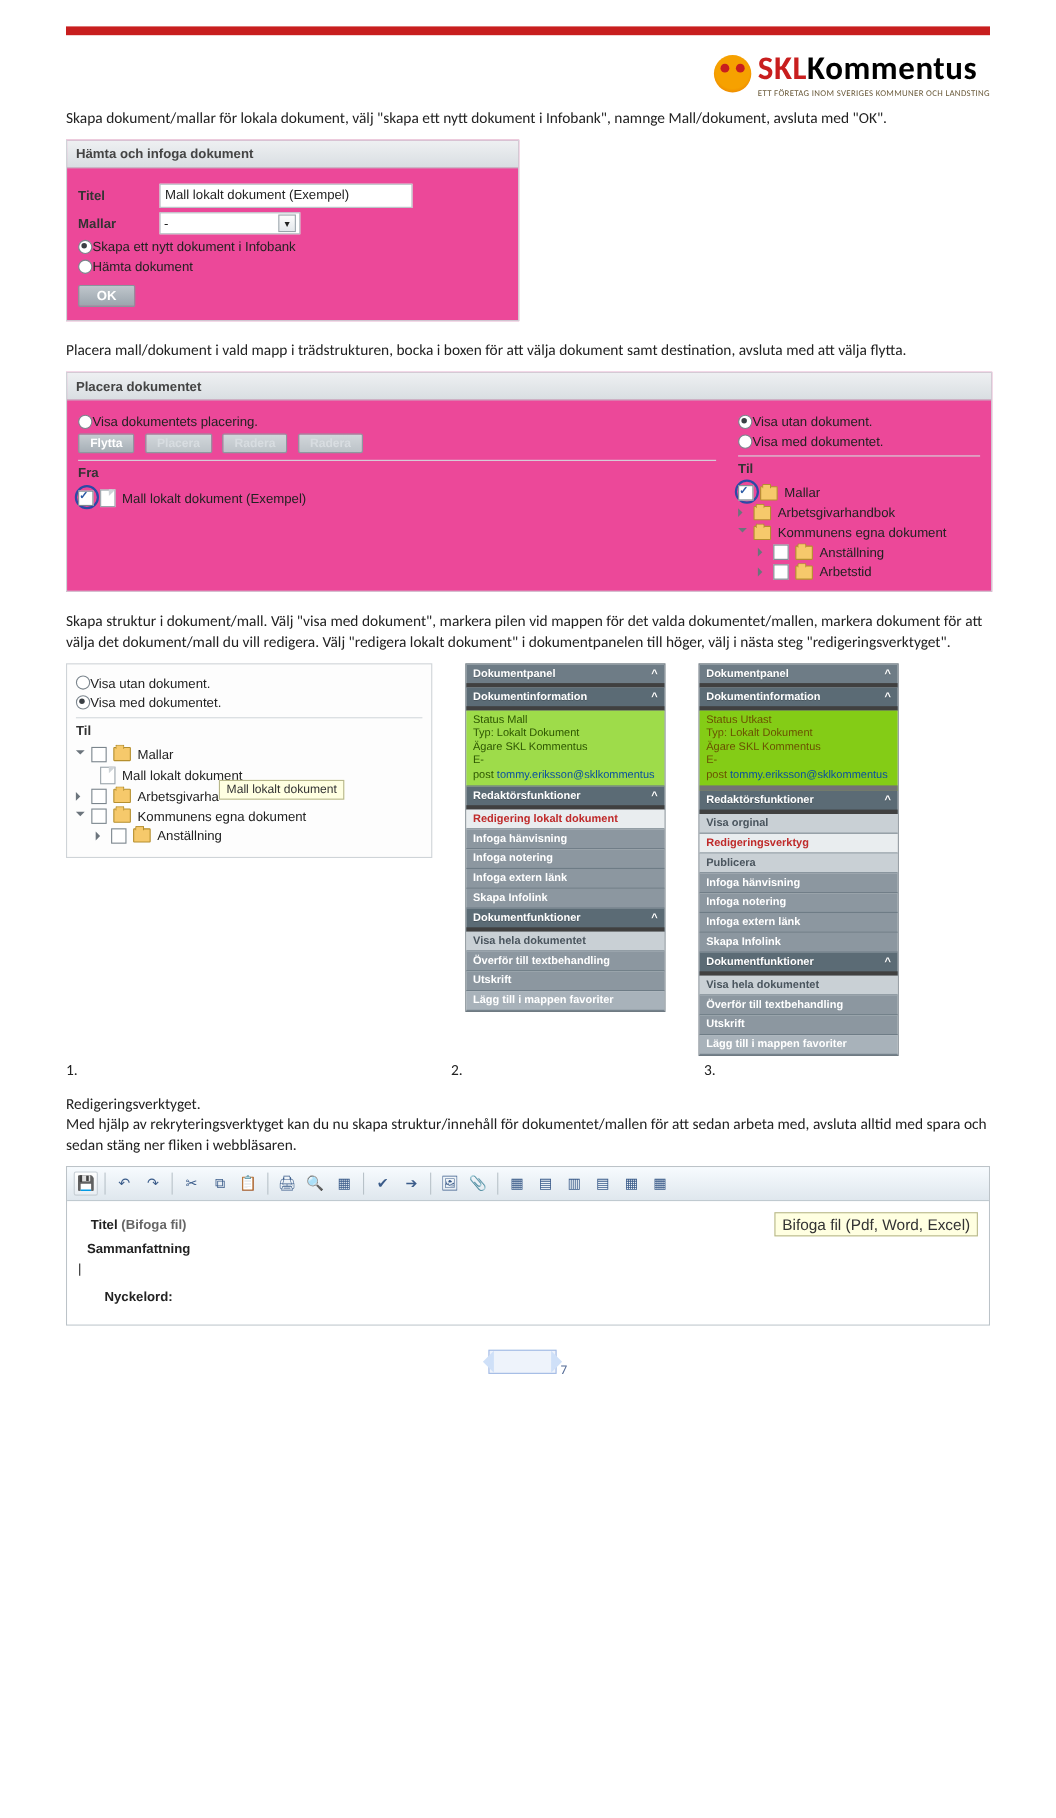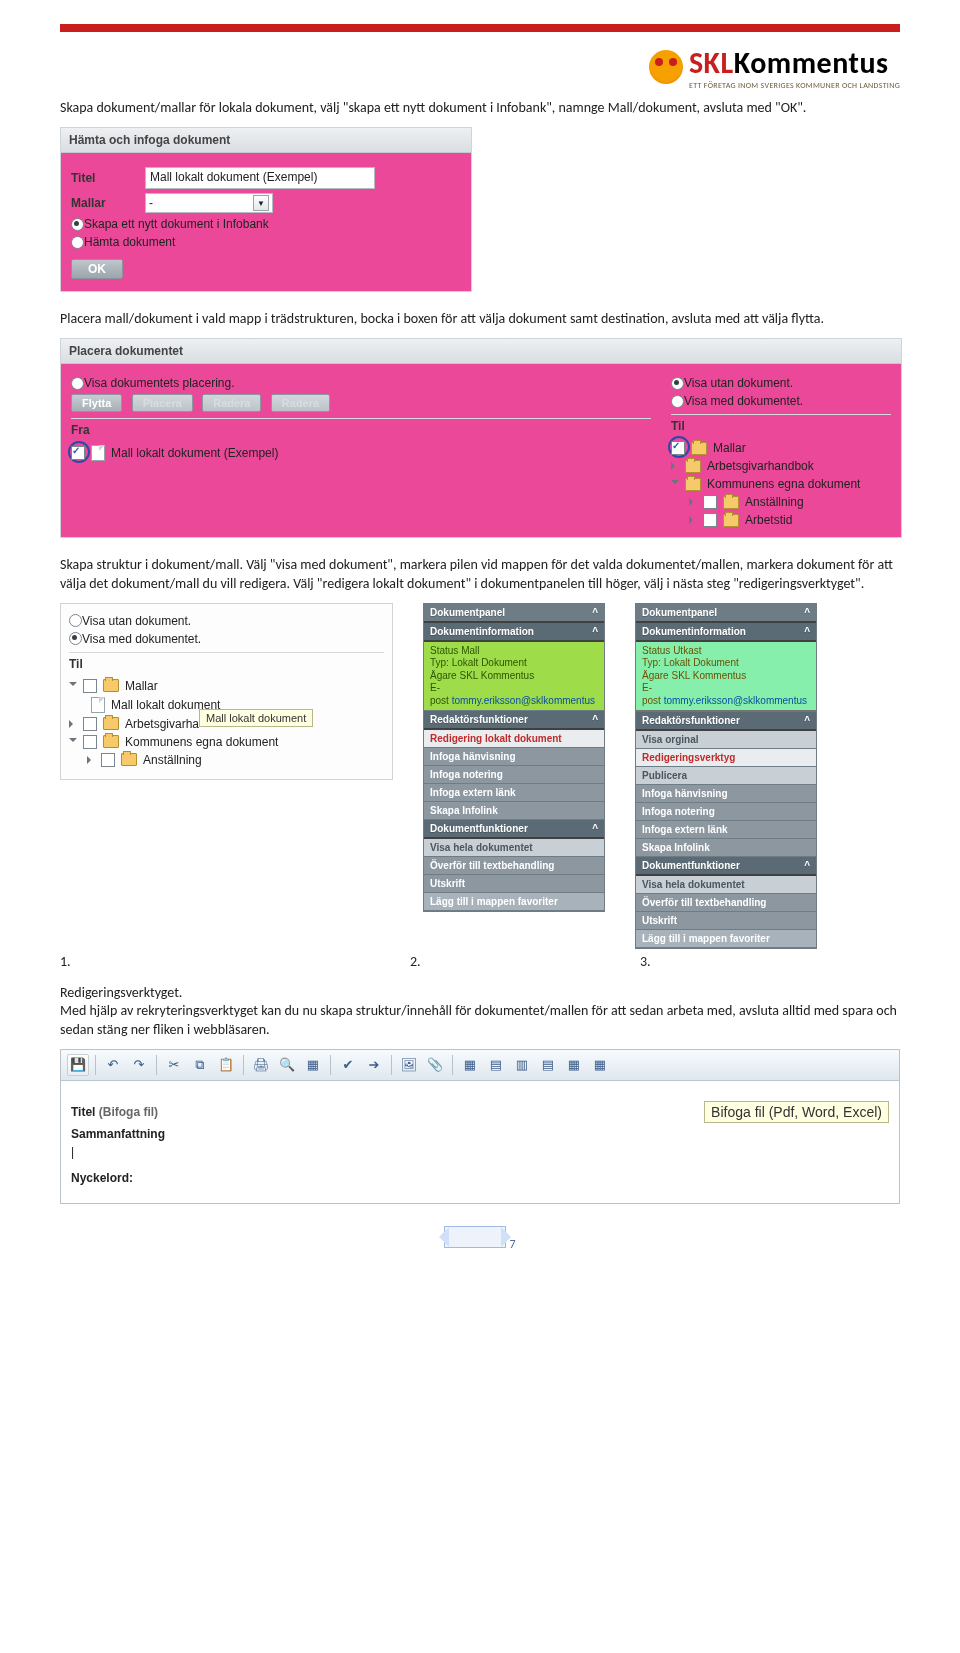--- a/index.html
+++ b/index.html
@@ -74,41 +74,41 @@
   .doc-ico::after { content:""; position:absolute; right:-1px; top:-1px; border:3px solid transparent; border-left-color:#cfd4d8; border-top-color:#cfd4d8; }
   .tri { display:inline-block; width:0; height:0; border:4px solid transparent; }
   .tri.right { border-left-color:#6b747c; }
   .tri.down { border-top-color:#6b747c; }
   .small-label { font-weight:bold; color:#333; padding:4px 0 2px 0; display:block; border-top:1px solid #d4d9dd; margin-top:6px; }
 
   
   .tri-col { display:flex; gap:30px; align-items:flex-start; margin:8px 0 4px 0; }
   .tri-col > div { position:relative; }
   .panel-dark { width:180px; font-family: Tahoma, Arial, sans-serif; font-size:10px; border:1px solid #6f7a82; }
-  .panel-dark .ph { background:#6e7c86; color:#fff; font-weight:bold; padding:3px 6px; border-bottom:2px solid #404040; text-shadow:0 1px 0 rgba(0,0,0,.2); display:flex; justify-content:space-between; }
+  .panel-dark .ph { background:#6e7c86; color:#fff; font-weight:bold; padding:3px 6px; border-bottom:4px solid #404040; text-shadow:0 1px 0 rgba(0,0,0,.2); display:flex; justify-content:space-between; }
   .panel-dark .grn { background:#9edc4a; color:#2d5600; padding:3px 6px; line-height:1.25; border-bottom:1px solid #6e7c86; }
-  .panel-dark .ylw { background:#86efac; color:#6a5200; padding:3px 6px; line-height:1.25; border-bottom:2px solid #737373; }
+  .panel-dark .ylw { background:#84cc16; color:#6a5200; padding:3px 6px; line-height:1.25; border-bottom:5px solid #737373; }
   .panel-dark .item { background:#8c97a0; color:#fff; padding:3px 6px; border-bottom:1px solid #6e7c86;font-weight:bold; }
   .panel-dark .item.red { color:#bf2a2a; background:#e9edef; }
   .panel-dark .item.light { background:#c9d0d5; color:#4a555e; }
   .tooltip-box { position:absolute; background:#ffffe1; border:1px solid #b7b78a; padding:2px 6px; font-size:11px; color:#333; white-space:nowrap; }
 
   .num-row { display:flex; gap:0; align-items:flex-end; }
   .num-row .seg1 { width:350px; }
   .num-row .seg2 { width:230px; }
   .num-row .seg3 { width:200px; }
   .num-label { font-size:14px; font-family:Calibri, Arial, sans-serif; }
 
   
   .editor { border:1px solid #bcc3c8; background:#e9eef2; font-family: Tahoma, Arial, sans-serif; font-size:12px; margin:6px 0 0 0; }
   .tb { background:linear-gradient(#f7fbfe,#dfe7ee); border-bottom:1px solid #bcc6cd; padding:4px 6px; display:flex; gap:4px; align-items:center; }
   .tb .sep { width:1px; height:20px; background:#b8c2c9; margin:0 2px; }
   .tb .ico { width:20px; height:20px; border:1px solid transparent; border-radius:2px; display:flex; align-items:center; justify-content:center; font-size:13px; color:#3b5c8a; }
   .tb .ico.box { border:1px solid #c7cfd5; background:linear-gradient(#fff,#e8eef3); }
-  .ed-form { background:#fff; padding:16px 10px 14px 10px; }
+  .ed-form { background:#fff; padding:6px 10px 14px 10px;text-align:center; }
   .ed-row { display:flex; align-items:center; gap:8px; margin:4px 0; }
   .ed-label { font-weight:bold; min-width:110px; }
   .ed-sub { color:#666; }
   .hint-box { background:#ffffe1; border:1px solid #b7b78a; padding:2px 6px; font-size:14px; color:#333; }
 
   
   .footer-ribbon {
     margin: 40px auto 0 auto;
     width: 80px;
     text-align:center;

